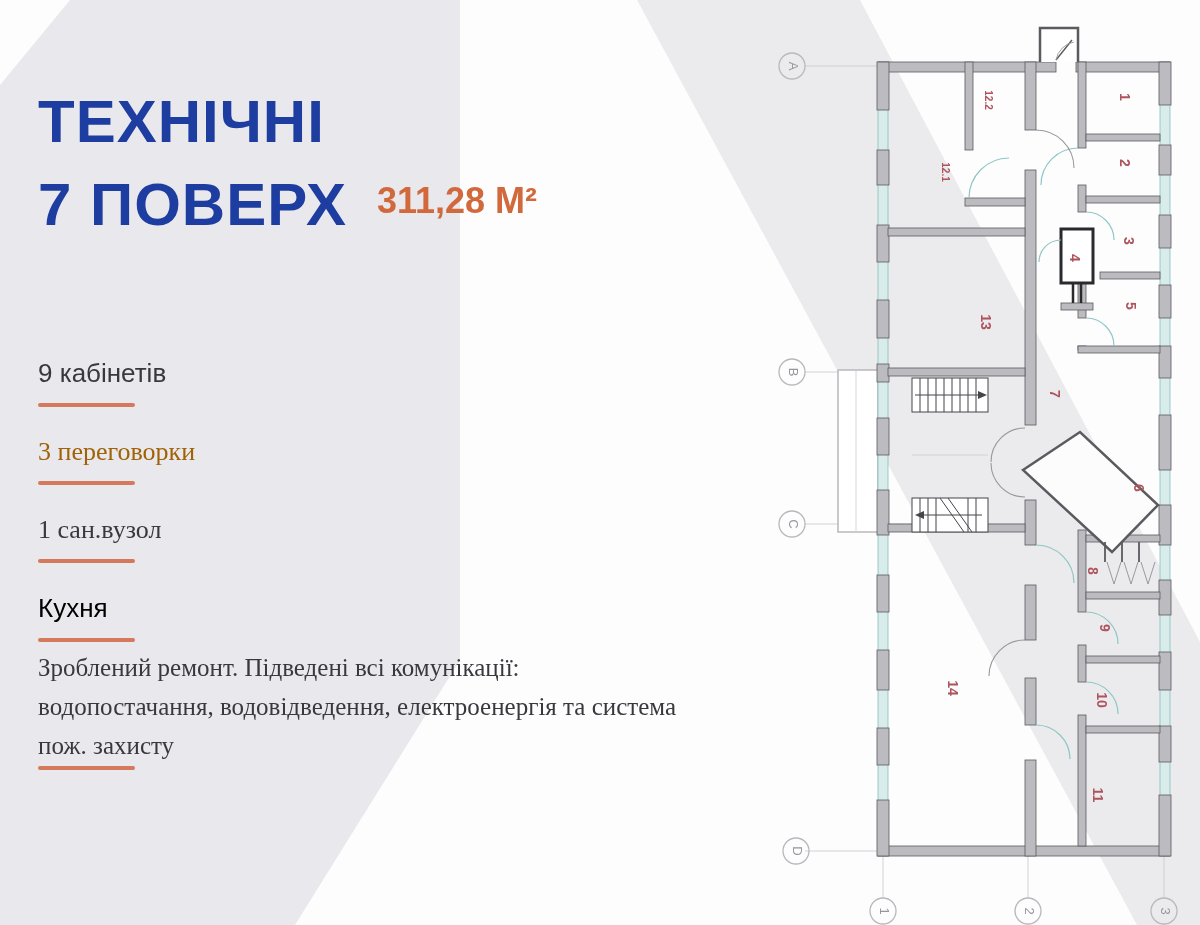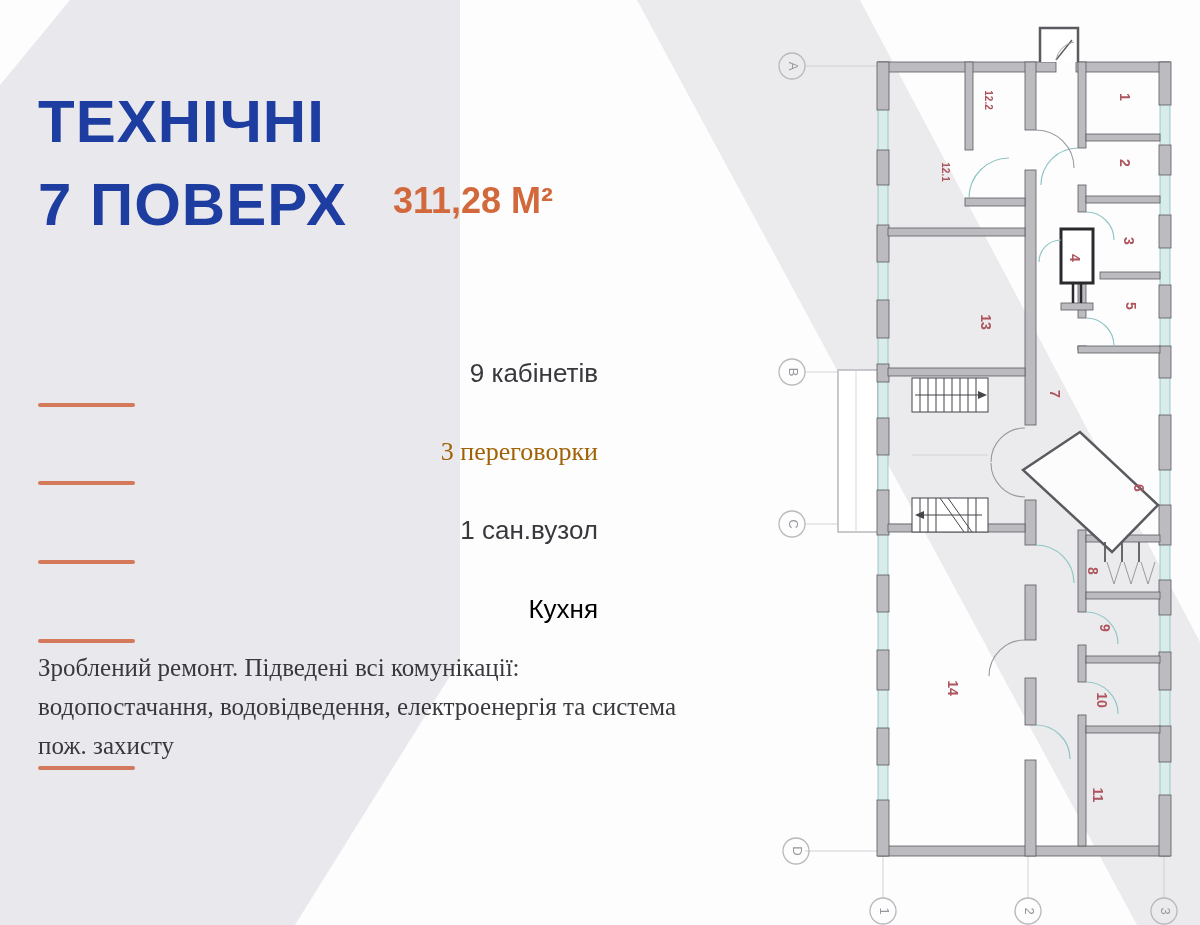--- a/index.html
+++ b/index.html
@@ -9,23 +9,23 @@
   }
   .bg{position:absolute;left:0;top:0;width:1200px;height:925px;}
   .panel{position:absolute;left:0;top:0;width:760px;height:925px;padding-left:32px;}
   .title{
     position:absolute;left:38px;top:82px;width:700px;
     font-weight:700;font-size:60px;line-height:79px;letter-spacing:1px;
   }
   .title .t-line{white-space:nowrap;}
   .area{
     font-size:36px;font-weight:700;letter-spacing:0;
-    margin-left:46px;vertical-align:12px;
-  }
-  .features{position:absolute;left:38px;top:358px;width:560px;text-align:right;}
+    margin-left:30px;vertical-align:12px;
+  }
+  .features{position:absolute;left:38px;top:358px;width:560px;}
   .feature{margin-bottom:30px;}
   .feature .f-label{font-size:26px;display:block;margin-bottom:14px;}
   .u-line{width:97px;height:4px;border-radius:2px;}
   .desc{
     position:absolute;left:38px;top:648px;width:640px;
     font-size:25px;line-height:39px;
   }
   .desc-underline{position:absolute;left:38px;top:766px;}
   .plan{position:absolute;left:760px;top:0;width:440px;height:925px;}
   text{font-family:"Liberation Sans", sans-serif;}
@@ -49,21 +49,21 @@
     <div class="features" id="features-list">
         <div class="feature">
           <span class="f-label" style="color: rgb(56, 56, 61);">9 кабінетів</span>
           <div class="u-line" style="background: rgb(212, 121, 92);"></div>
         </div>
         <div class="feature">
           <span class="f-label" style="color: #a16207; font-family: Liberation Serif, serif;">3 переговорки</span>
           <div class="u-line" style="background: rgb(212, 121, 92);"></div>
         </div>
         <div class="feature">
-          <span class="f-label" style="color: rgb(56, 56, 61);">1 сан.вузол</span>
+          <span class="f-label" style="color: rgb(56, 56, 61); font-family: Liberation Serif, serif;">1 сан.вузол</span>
           <div class="u-line" style="background: rgb(212, 121, 92);"></div>
         </div>
         <div class="feature">
           <span class="f-label" style="color: #000000;">Кухня</span>
           <div class="u-line" style="background: rgb(212, 121, 92);"></div>
         </div>
       </div>
 
     <div class="desc" style="color: rgb(56, 56, 61); font-family: Liberation Serif, serif;">Зроблений ремонт. Підведені всі комунікації: водопостачання, водовідведення, електроенергія та система пож. захисту</div>
     <div class="u-line desc-underline" style="background: rgb(212, 121, 92);"></div>

